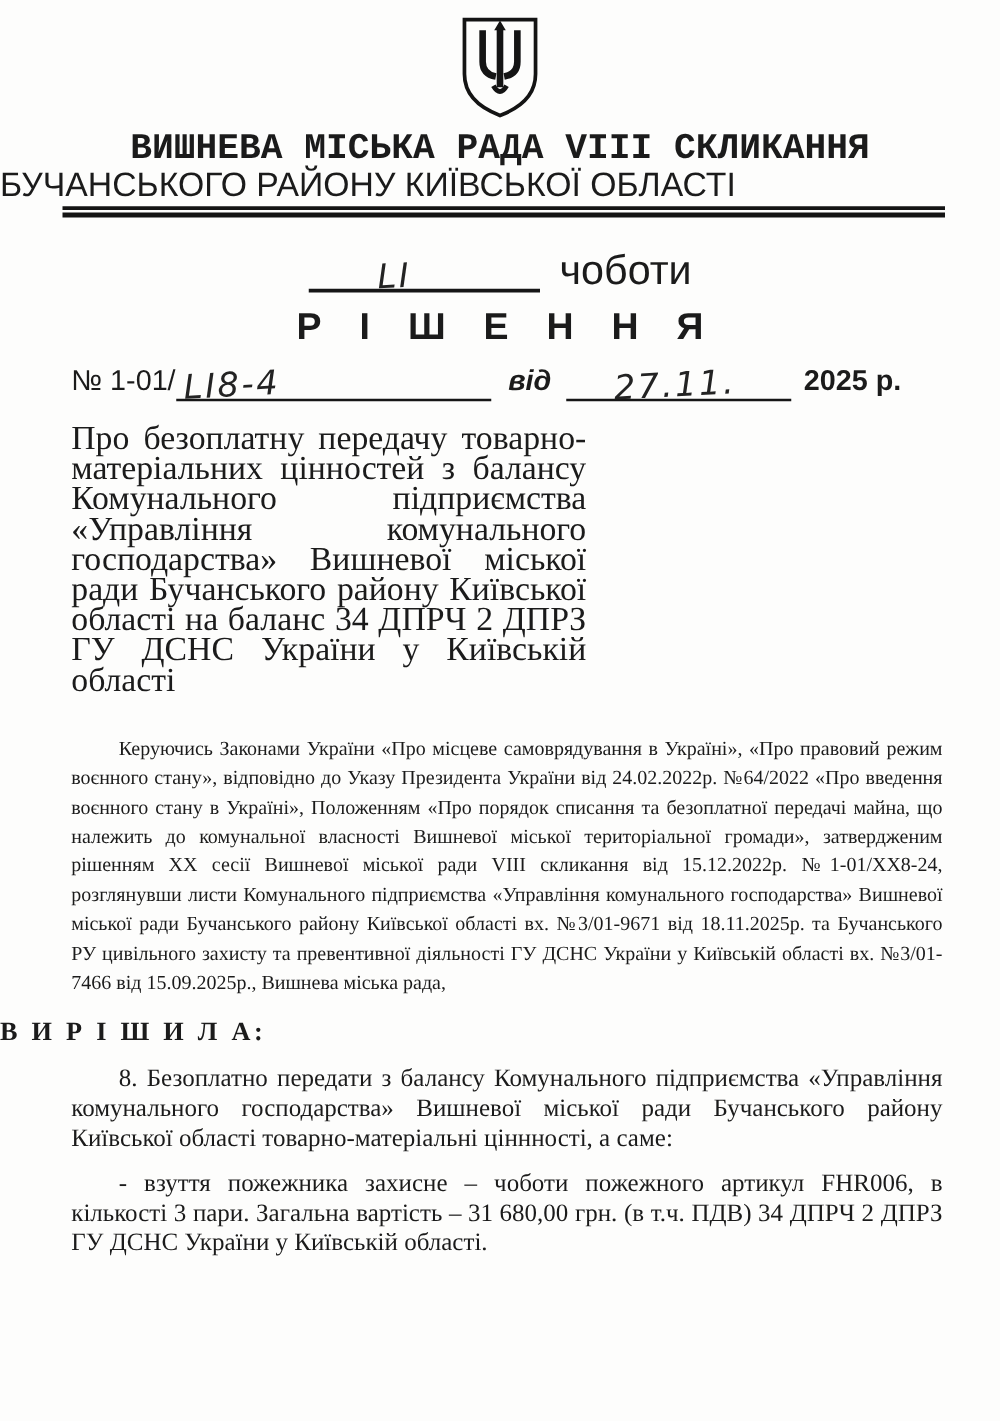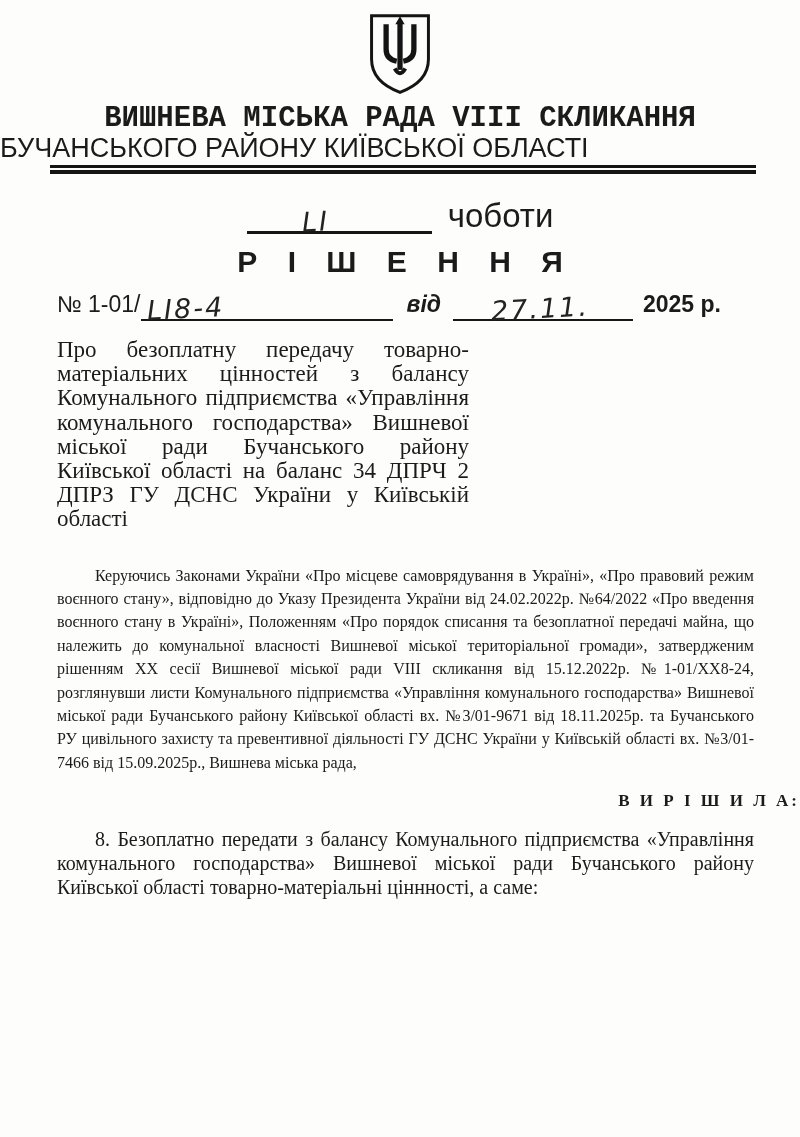--- a/index.html
+++ b/index.html
@@ -70,29 +70,29 @@
   .ref-uline.num { width:252px; }
   .ref-uline.date { width:180px; margin-left:12px; }
   .ref-uline .hw { position:absolute; bottom:-3px; }
   .ref-uline.num .hw { left:6px; }
   .ref-uline.date .hw { left:38px; }
   .ref-date-label { margin-left:14px; font-weight:700;font-style:italic; }
   .ref-year { margin-left:10px;font-weight:bold; }
   
   .subject {
     width:412px; margin:16px 0 0 57px;
-    font-size:23px; line-height:24.2px; text-align:justify;
+    font-size:27px; line-height:24.2px; text-align:justify;
   }
   .preamble {
     margin:32px 46px 0 57px;
     font-size:16px; line-height:23.4px;
     text-align:justify; text-indent:38px;
   }
   .resolved {
-    text-align:right; font-weight:700; font-size:17px;
+    text-align:left; font-weight:700; font-size:21px;
     letter-spacing:3px; margin-top:14px; line-height:26px;
   }
   .clause {
     margin:12px 46px 0 57px;
     font-size:20px; line-height:23.8px;
     text-align:justify; text-indent:38px;
   }
   .clause.first { margin-top:14px; }
   .clause.cutoff { text-align-last:justify; }
 </style>
@@ -139,14 +139,15 @@
     <span class="ref-year">2025 р.</span>
   </div>
 
   <p class="subject">Про безоплатну передачу товарно-матеріальних цінностей з балансу Комунального підприємства «Управління комунального господарства» Вишневої міської ради Бучанського району Київської області на баланс 34 ДПРЧ 2 ДПРЗ ГУ ДСНС України у Київській області</p>
 
   <p class="preamble">Керуючись Законами України «Про місцеве самоврядування в Україні», «Про правовий режим воєнного стану», відповідно до Указу Президента України від 24.02.2022р. №64/2022 «Про введення воєнного стану в Україні», Положенням «Про порядок списання та безоплатної передачі майна, що належить до комунальної власності Вишневої міської територіальної громади», затвердженим рішенням XX сесії Вишневої міської ради VIII скликання від 15.12.2022р. №1-01/XX8-24, розглянувши листи Комунального підприємства «Управління комунального господарства» Вишневої міської ради Бучанського району Київської області вх. №3/01-9671 від 18.11.2025р. та Бучанського РУ цивільного захисту та превентивної діяльності ГУ ДСНС України у Київській області вх. №3/01-7466 від 15.09.2025р., Вишнева міська рада,</p>
 
   <div class="resolved">В И Р І Ш И Л А:</div>
 
   <p class="clause first">8. Безоплатно передати з балансу Комунального підприємства «Управління комунального господарства» Вишневої міської ради Бучанського району Київської області товарно-матеріальні ціннності, а саме:</p>
+  <p class="clause">- взуття пожежника захисне – чоботи пожежного артикул FHR006, в кількості 3 пари. Загальна вартість – 31 680,00 грн. (в т.ч. ПДВ) 34 ДПРЧ 2 ДПРЗ ГУ ДСНС України у Київській області.</p>
 
 </div>
 
 </body></html>

